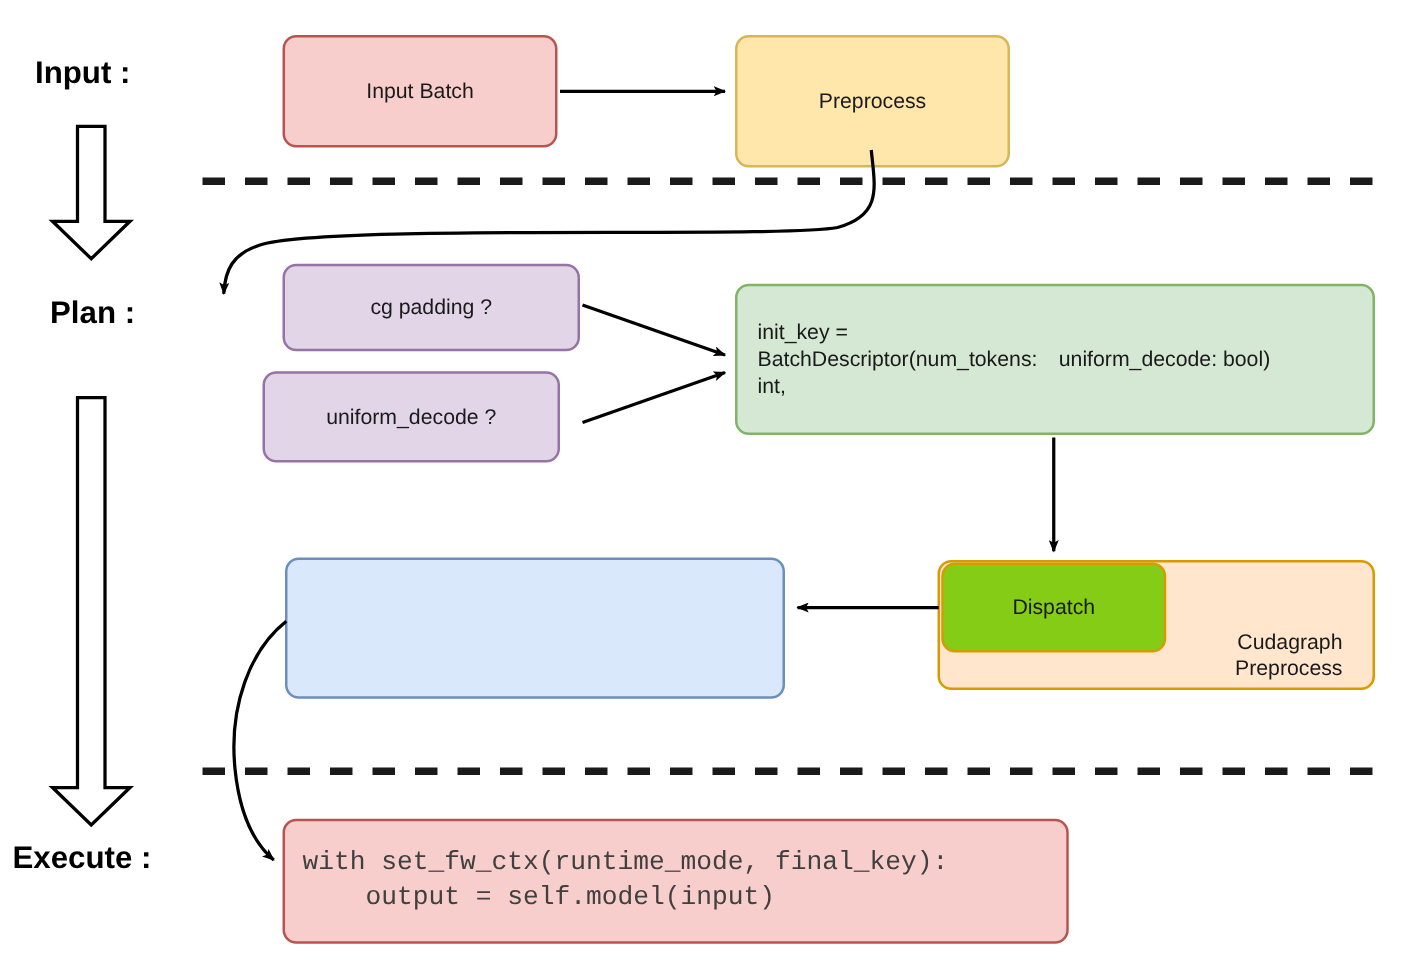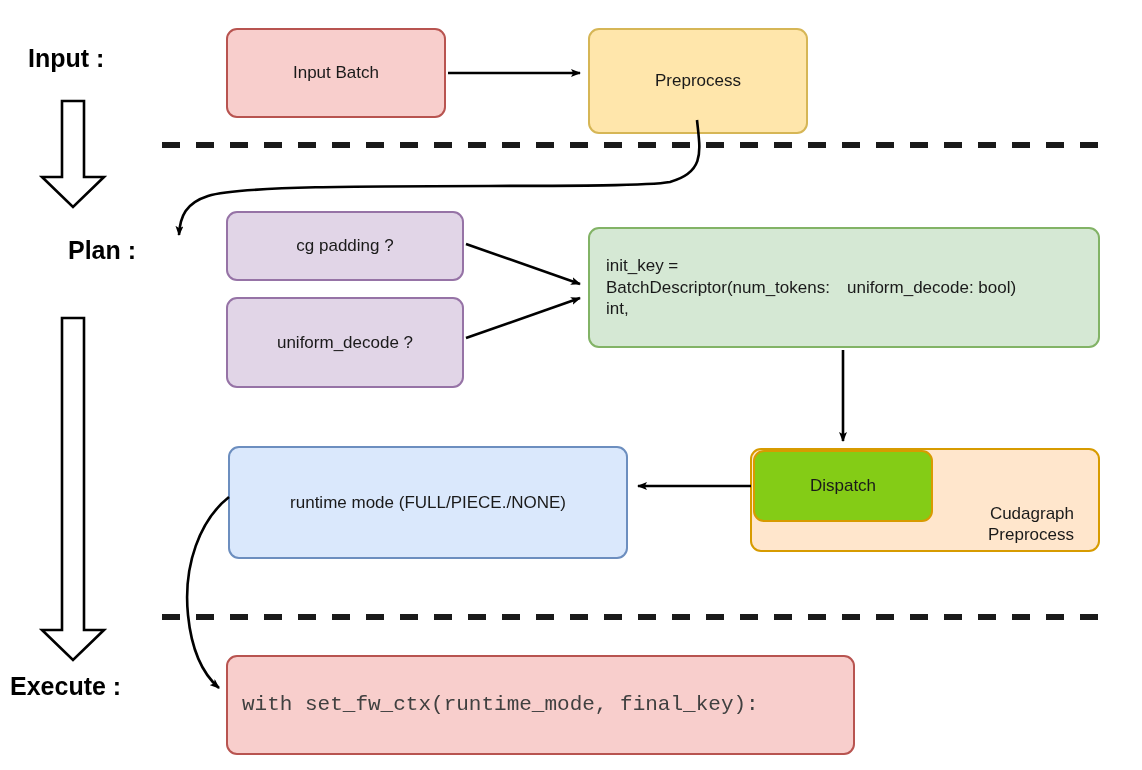--- a/index.html
+++ b/index.html
@@ -88,60 +88,60 @@
   }
   .node span { display: block; width: 100%; }
 </style>
 </head>
 <body>
 
 <div id="canvas">
 
   <div class="stage-label" style="left:28px; top:44px;">Input :</div>
 
-  <div class="stage-label" style="left:40px; top:236px;margin-left:28px;">Plan :</div>
+  <div class="stage-label" style="left:40px; top:236px;">Plan :</div>
 
   <div class="stage-label" style="left:10px; top:672px;">Execute :</div>
 
   <div class="node node-red" style="left:226px; top:28px; width:220px; height:90px;">
     <span>Input Batch</span>
   </div>
 
   <div class="node node-yellow" style="left:588px; top:28px; width:220px; height:106px;">
     <span>Preprocess</span>
   </div>
 
   <div class="node node-purple" style="left:226px; top:211px; width:238px; height:70px;">
     <span>cg padding ?</span>
   </div>
 
-  <div class="node node-purple" style="left:226px; top:297px; width:238px; height:91px;">
+  <div class="node node-purple" style="left:210px; top:297px; width:238px; height:73px;">
     <span>uniform_decode ?</span>
   </div>
 
   <div class="node node-green" style="left:588px; top:227px; width:512px; height:121px; flex-direction:row; justify-content:center;">
     <span style="text-align:left; padding-left:6px;">init_key = BatchDescriptor(num_tokens: int,</span>
     <span style="text-align:left;">uniform_decode: bool)</span>
   </div>
 
   <div class="node node-orange-outer" style="left:750px; top:448px; width:350px; height:104px; justify-content:flex-end; padding-right:24px; flex-direction:column; align-items:flex-end;">
     <span style="text-align:center; width:auto;">Cudagraph</span>
     <span style="text-align:center; width:auto;">Preprocess</span>
   </div>
 
   <div class="node node-orange-inner" style="left:753px; top:450px; width:180px; height:72px;">
     <span>Dispatch</span>
   </div>
 
   <div class="node node-blue" style="left:228px; top:446px; width:400px; height:113px; flex-direction:column; justify-content:center;">
-    <span>runtime mode (FULL/PIECE./NONE)</span>
   </div>
 
   <div class="node node-code" style="left:226px; top:655px; width:629px; height:100px; flex-direction:column; justify-content:center; align-items:flex-start;">
     <span>with set_fw_ctx(runtime_mode, final_key):</span>
+    <span>    output = self.model(input)</span>
   </div>
 
   <svg class="overlay" viewBox="0 0 1142 770">
     <defs>
       <marker id="arrowhead" markerWidth="10" markerHeight="8" refX="9" refY="4" orient="auto" markerUnits="userSpaceOnUse">
         <path d="M0,0 L10,4 L0,8 L2.2,4 Z" fill="#000000"></path>
       </marker>
     </defs>
 
     <line x1="162" y1="145" x2="1100" y2="145" stroke="#1a1a1a" stroke-width="6" stroke-dasharray="18 16" stroke-linecap="butt"></line>

